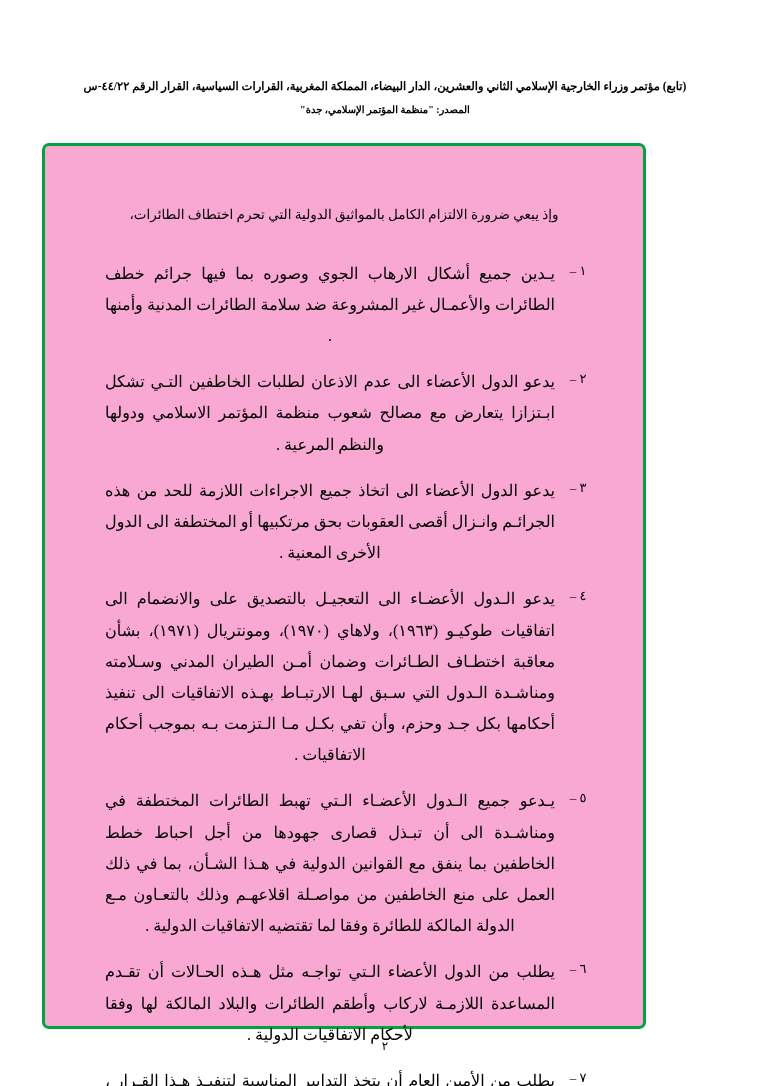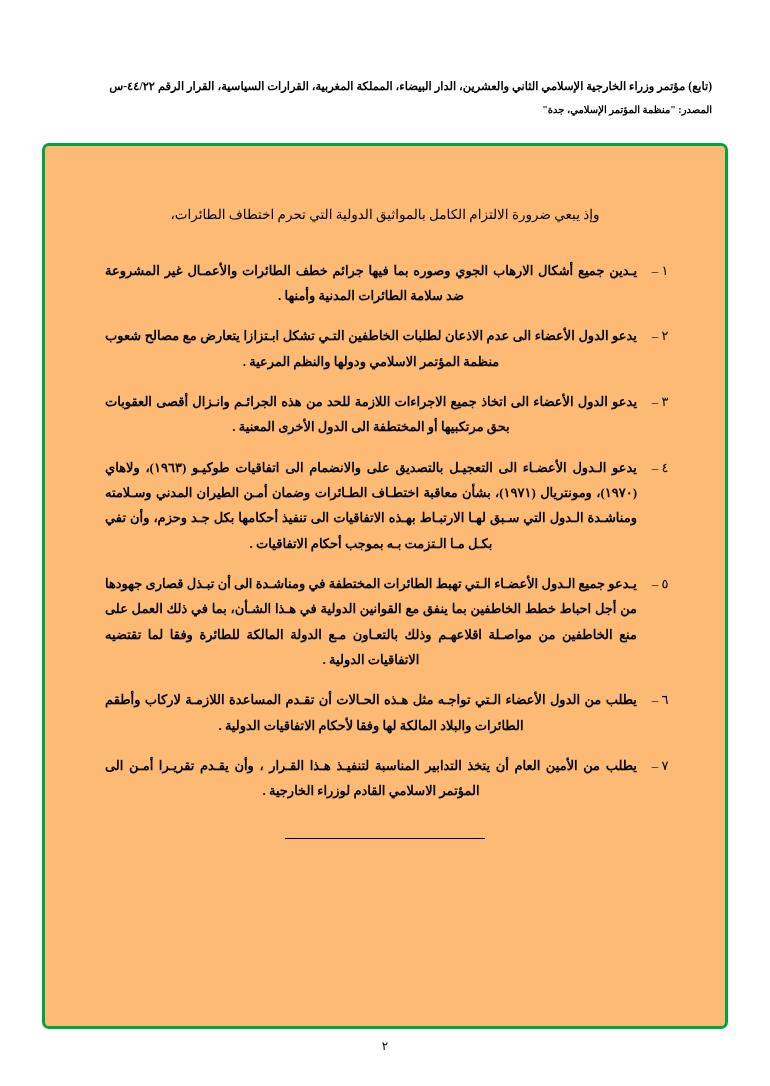--- a/index.html
+++ b/index.html
@@ -21,20 +21,21 @@
     inset: 0;
     padding: 0;
   }
 
   
   .doc-header {
     position: absolute;
     top: 78px;
     left: 58px;
     right: 58px;
+    text-align: center;
     direction: rtl;
   }
   .header-line-1 {
     font-size: 11.5px;
     font-weight: bold;
     letter-spacing: 0px;
     line-height: 1.4;
     white-space: nowrap;
   }
   .header-line-2 {
@@ -42,26 +43,26 @@
     font-weight: bold;
     margin-top: 9px;
     line-height: 1.4;
   }
 
   
   .frame {
     position: absolute;
     top: 143px;
     left: 42px;
-    width: 686px;
+    width: 604px;
     height: 886px;
     border: 3px solid #00a33c;
     border-radius: 7px;
     box-sizing: border-box;
-    background: #fdba74;
+    background: #f9a8d4;
   }
 
   .frame-inner {
     position: absolute;
     top: 38px;
     left: 42px;
     right: 42px;
     bottom: 10px;
     direction: rtl;
   }
@@ -87,27 +88,26 @@
   .clause-num {
     flex: 0 0 46px;
     text-align: center;
     font-size: 13px;
     line-height: 1.95;
     white-space: nowrap;
     padding-top: 0px;
   }
   .clause-body {
     flex: 1 1 auto;
-    font-size: 13px;
+    font-size: 16px;
     line-height: 1.95;
     text-align: justify;
     text-align-last: center;
     padding-left: 18px;
     padding-right: 0px;
-    font-weight: bold;
   }
 
   
   .end-rule {
     width: 200px;
     height: 0;
     border-top: 1.3px solid #000;
     margin: 34px auto 0 auto;
   }
 

